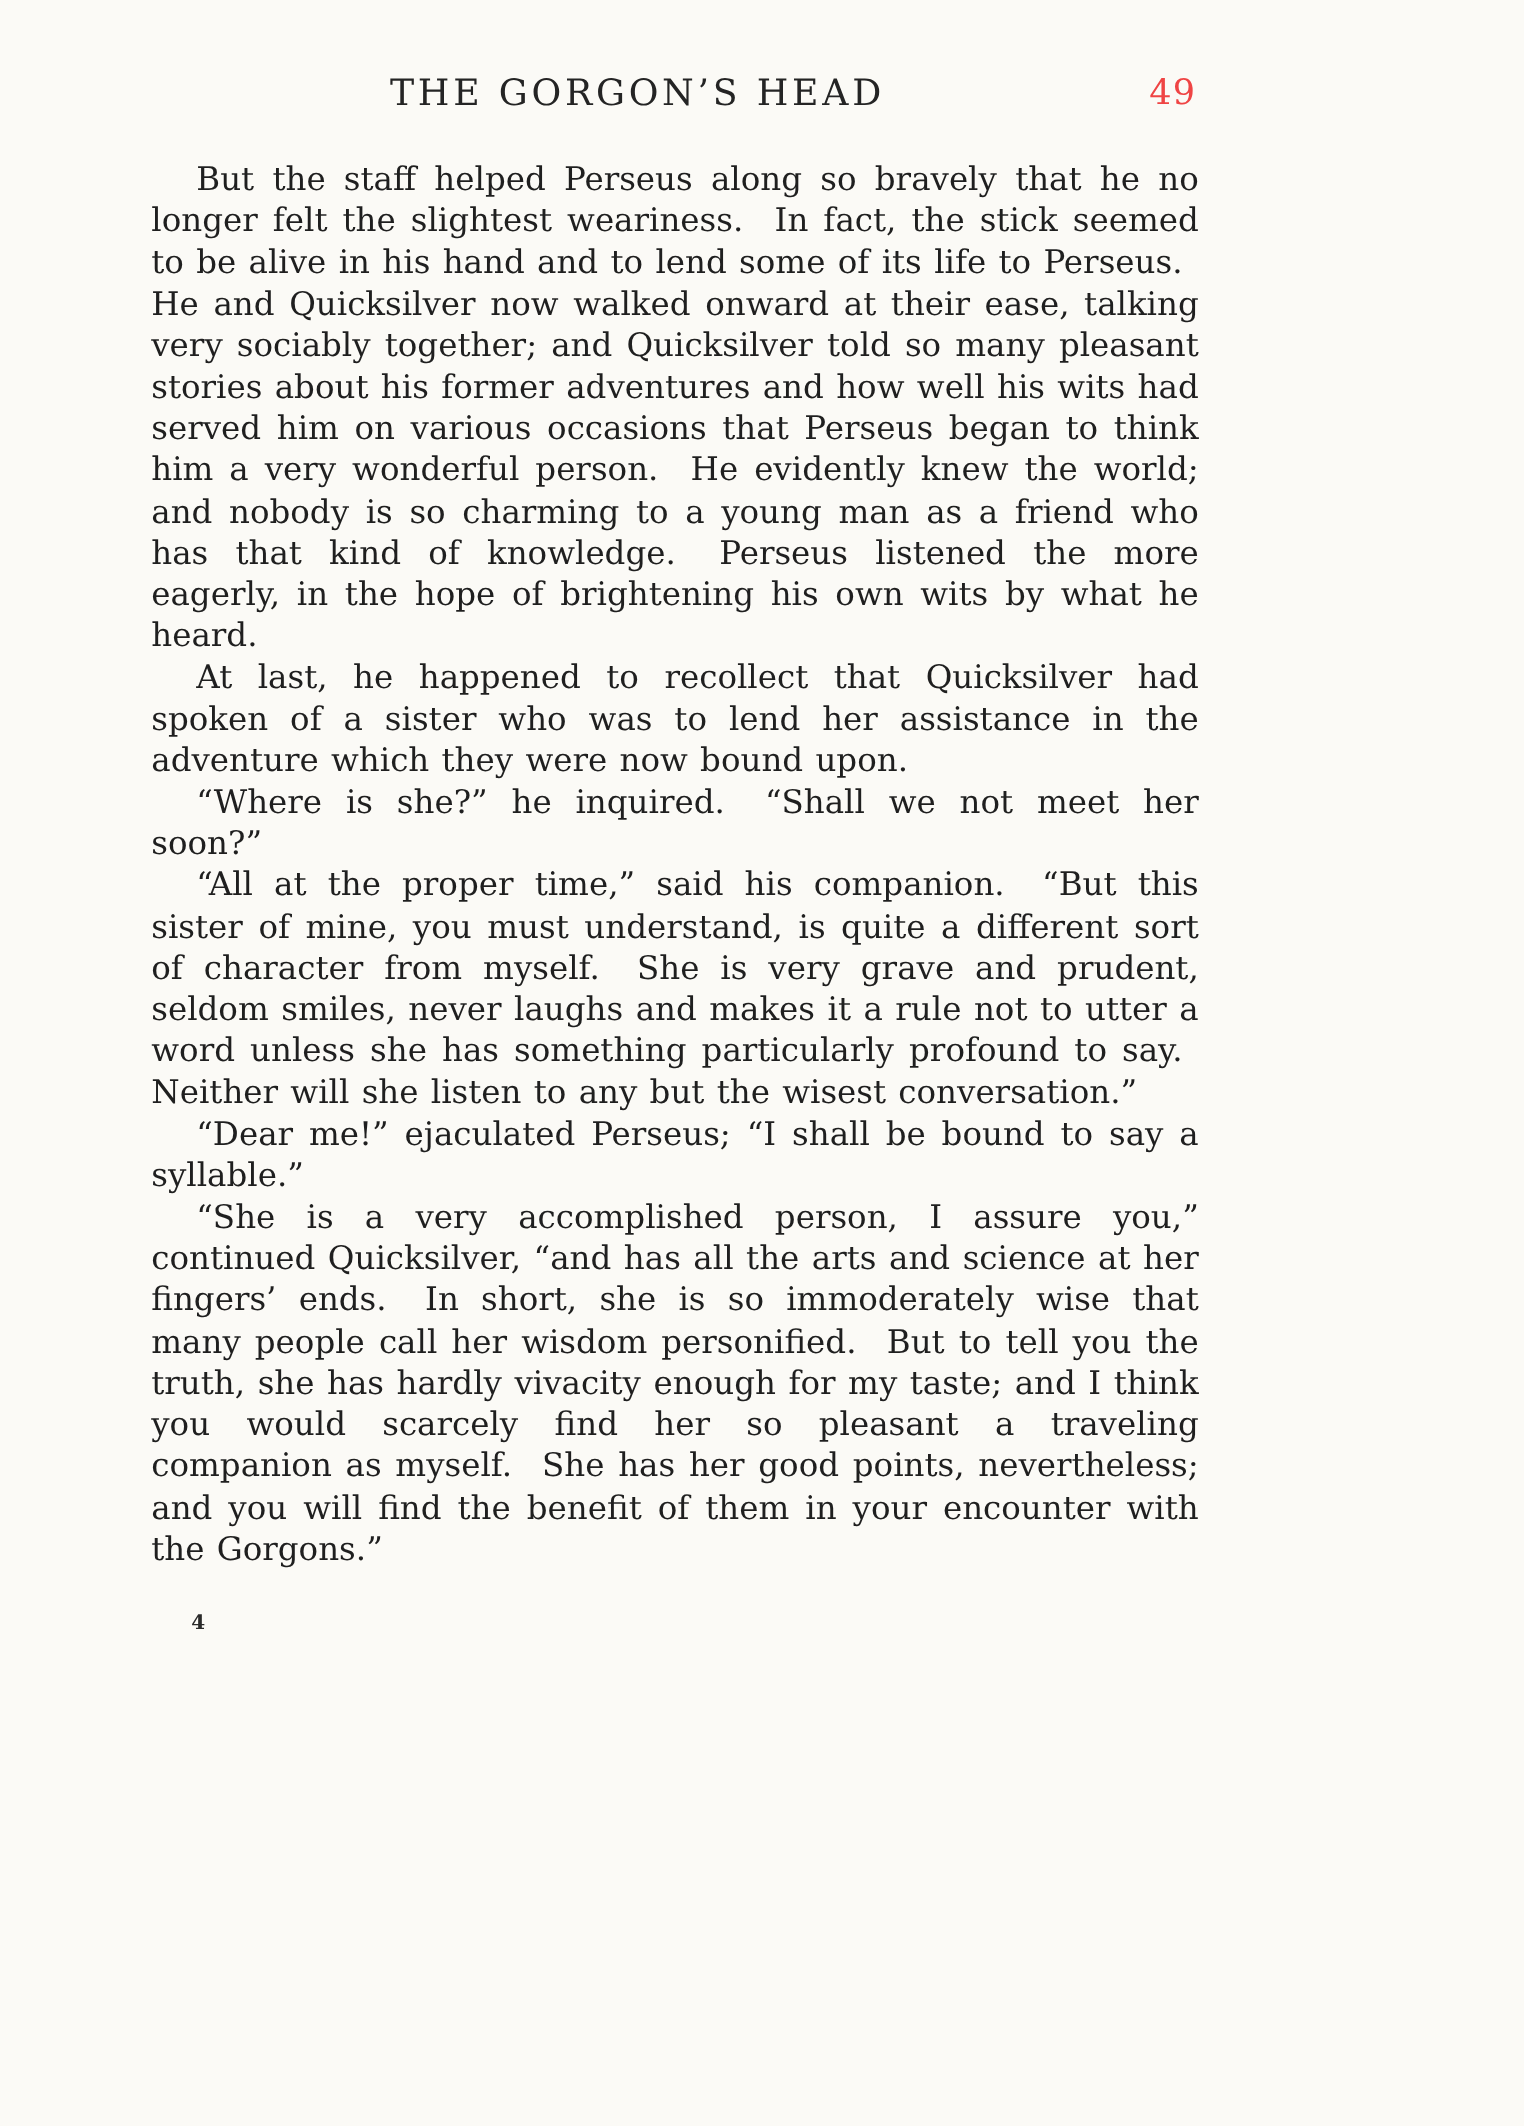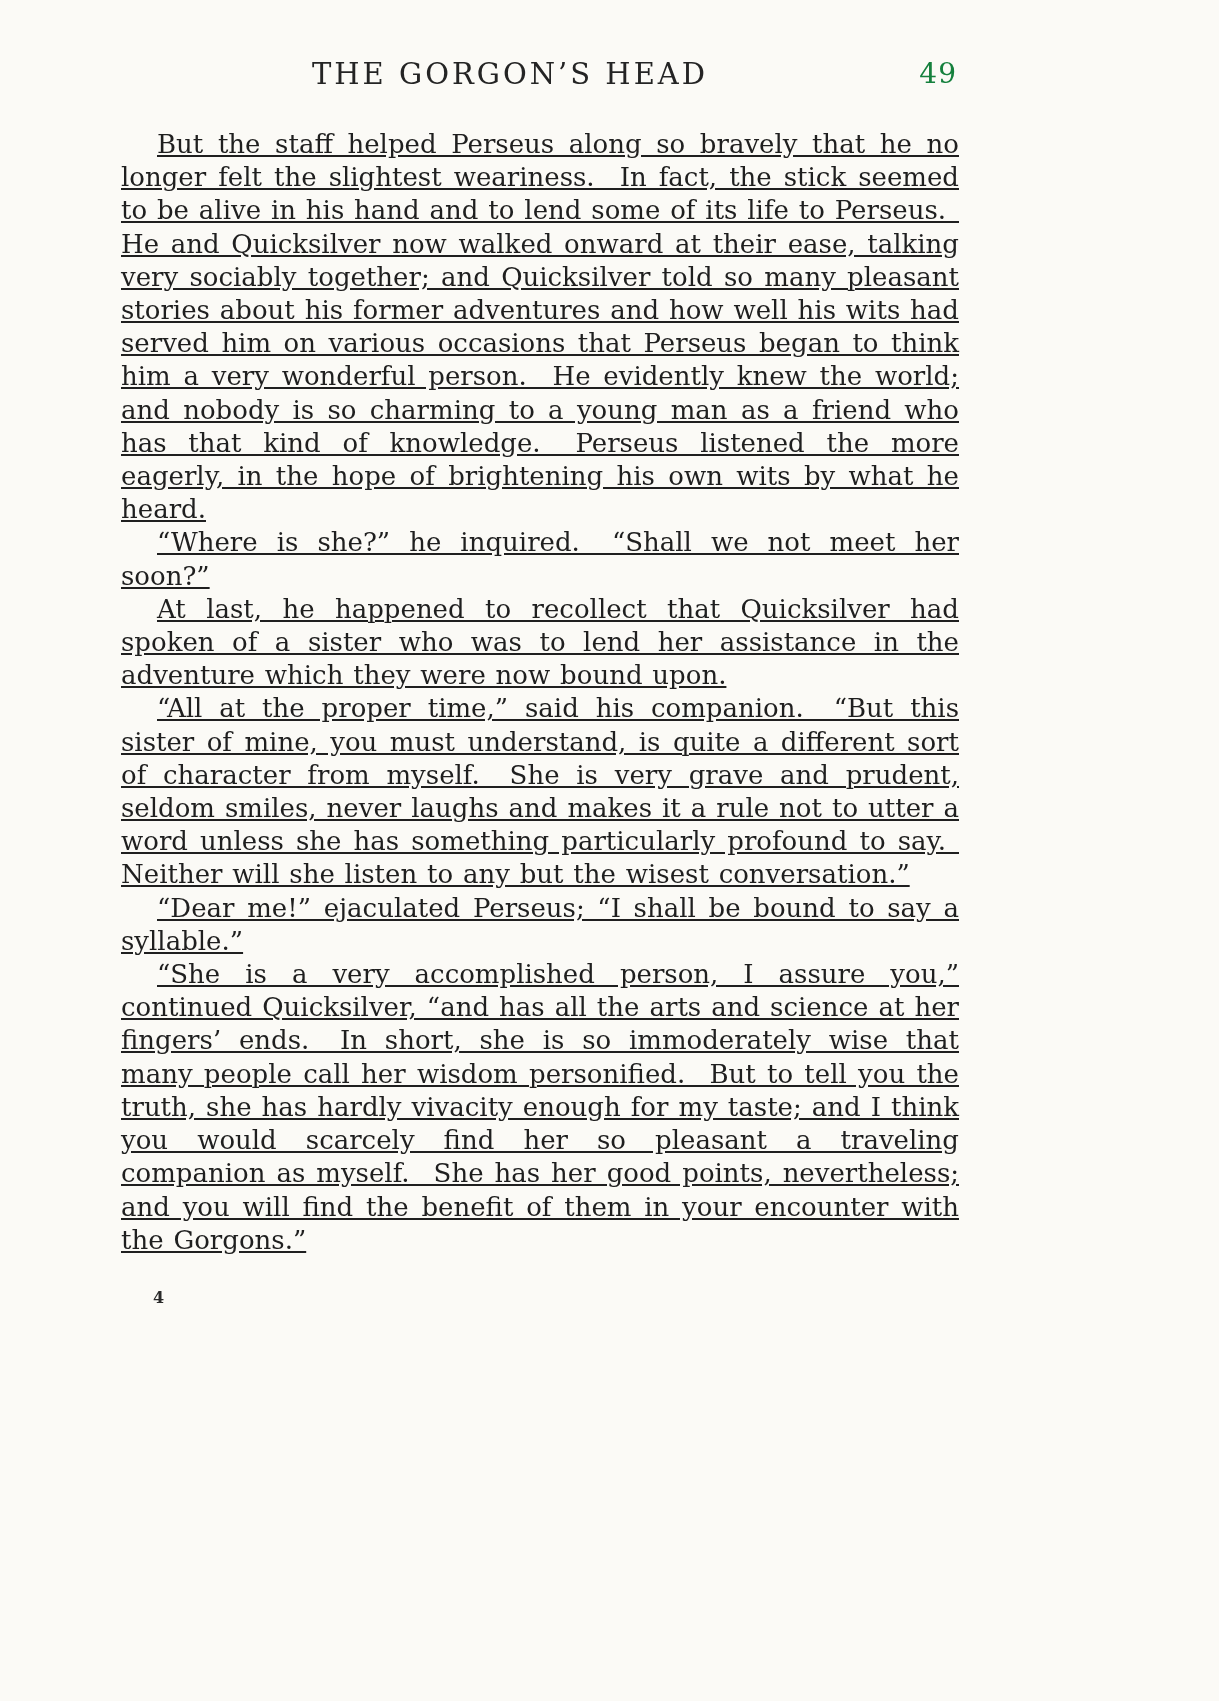--- a/index.html
+++ b/index.html
@@ -40,29 +40,28 @@
     letter-spacing: 3px;
     color: #242424;
     white-space: nowrap;
   }
   .page-number {
     position: absolute;
     right: 2px;
     top: 0;
     font-size: 28px;
     letter-spacing: 1px;
-    color: #15803d;
+    color: #ef4444;
   }
   .body-text {
     margin-top: 31px;
     font-size: 26px;
     line-height: 33.2px;
     text-align: justify;
     word-spacing: 0.06em;
-    text-decoration: underline;
   }
   .body-text p {
     margin: 0;
     padding: 0;
     text-indent: 36px;
   }
   .signature-mark {
     position: absolute;
     left: 153px;
     top: 1288px;
@@ -75,21 +74,21 @@
 <body>
 
 <div class="page">
   <div class="text-column">
     <div class="header">
       <div class="running-title">THE GORGON’S HEAD</div>
       <div class="page-number">49</div>
     </div>
     <div class="body-text">
       <p>But the staff helped Perseus along so bravely that he no longer felt the slightest weariness.  In fact, the stick seemed to be alive in his hand and to lend some of its life to Perseus.  He and Quicksilver now walked onward at their ease, talking very sociably together; and Quicksilver told so many pleasant stories about his former adventures and how well his wits had served him on various occasions that Perseus began to think him a very wonderful person.  He evidently knew the world; and nobody is so charming to a young man as a friend who has that kind of knowledge.  Perseus listened the more eagerly, in the hope of brightening his own wits by what he heard.</p>
+      <p>At last, he happened to recollect that Quicksilver had spoken of a sister who was to lend her assistance in the adventure which they were now bound upon.</p>
       <p>“Where is she?” he inquired.  “Shall we not meet her soon?”</p>
-      <p>At last, he happened to recollect that Quicksilver had spoken of a sister who was to lend her assistance in the adventure which they were now bound upon.</p>
       <p>“All at the proper time,” said his companion.  “But this sister of mine, you must understand, is quite a different sort of character from myself.  She is very grave and prudent, seldom smiles, never laughs and makes it a rule not to utter a word unless she has something particularly profound to say.  Neither will she listen to any but the wisest conversation.”</p>
       <p>“Dear me!” ejaculated Perseus; “I shall be bound to say a syllable.”</p>
       <p>“She is a very accomplished person, I assure you,” continued Quicksilver, “and has all the arts and science at her fingers’ ends.  In short, she is so immoderately wise that many people call her wisdom personified.  But to tell you the truth, she has hardly vivacity enough for my taste; and I think you would scarcely find her so pleasant a traveling companion as myself.  She has her good points, nevertheless; and you will find the benefit of them in your encounter with the Gorgons.”</p>
     </div>
   </div>
   <div class="signature-mark">4</div>
 </div>
 
 </body></html>

